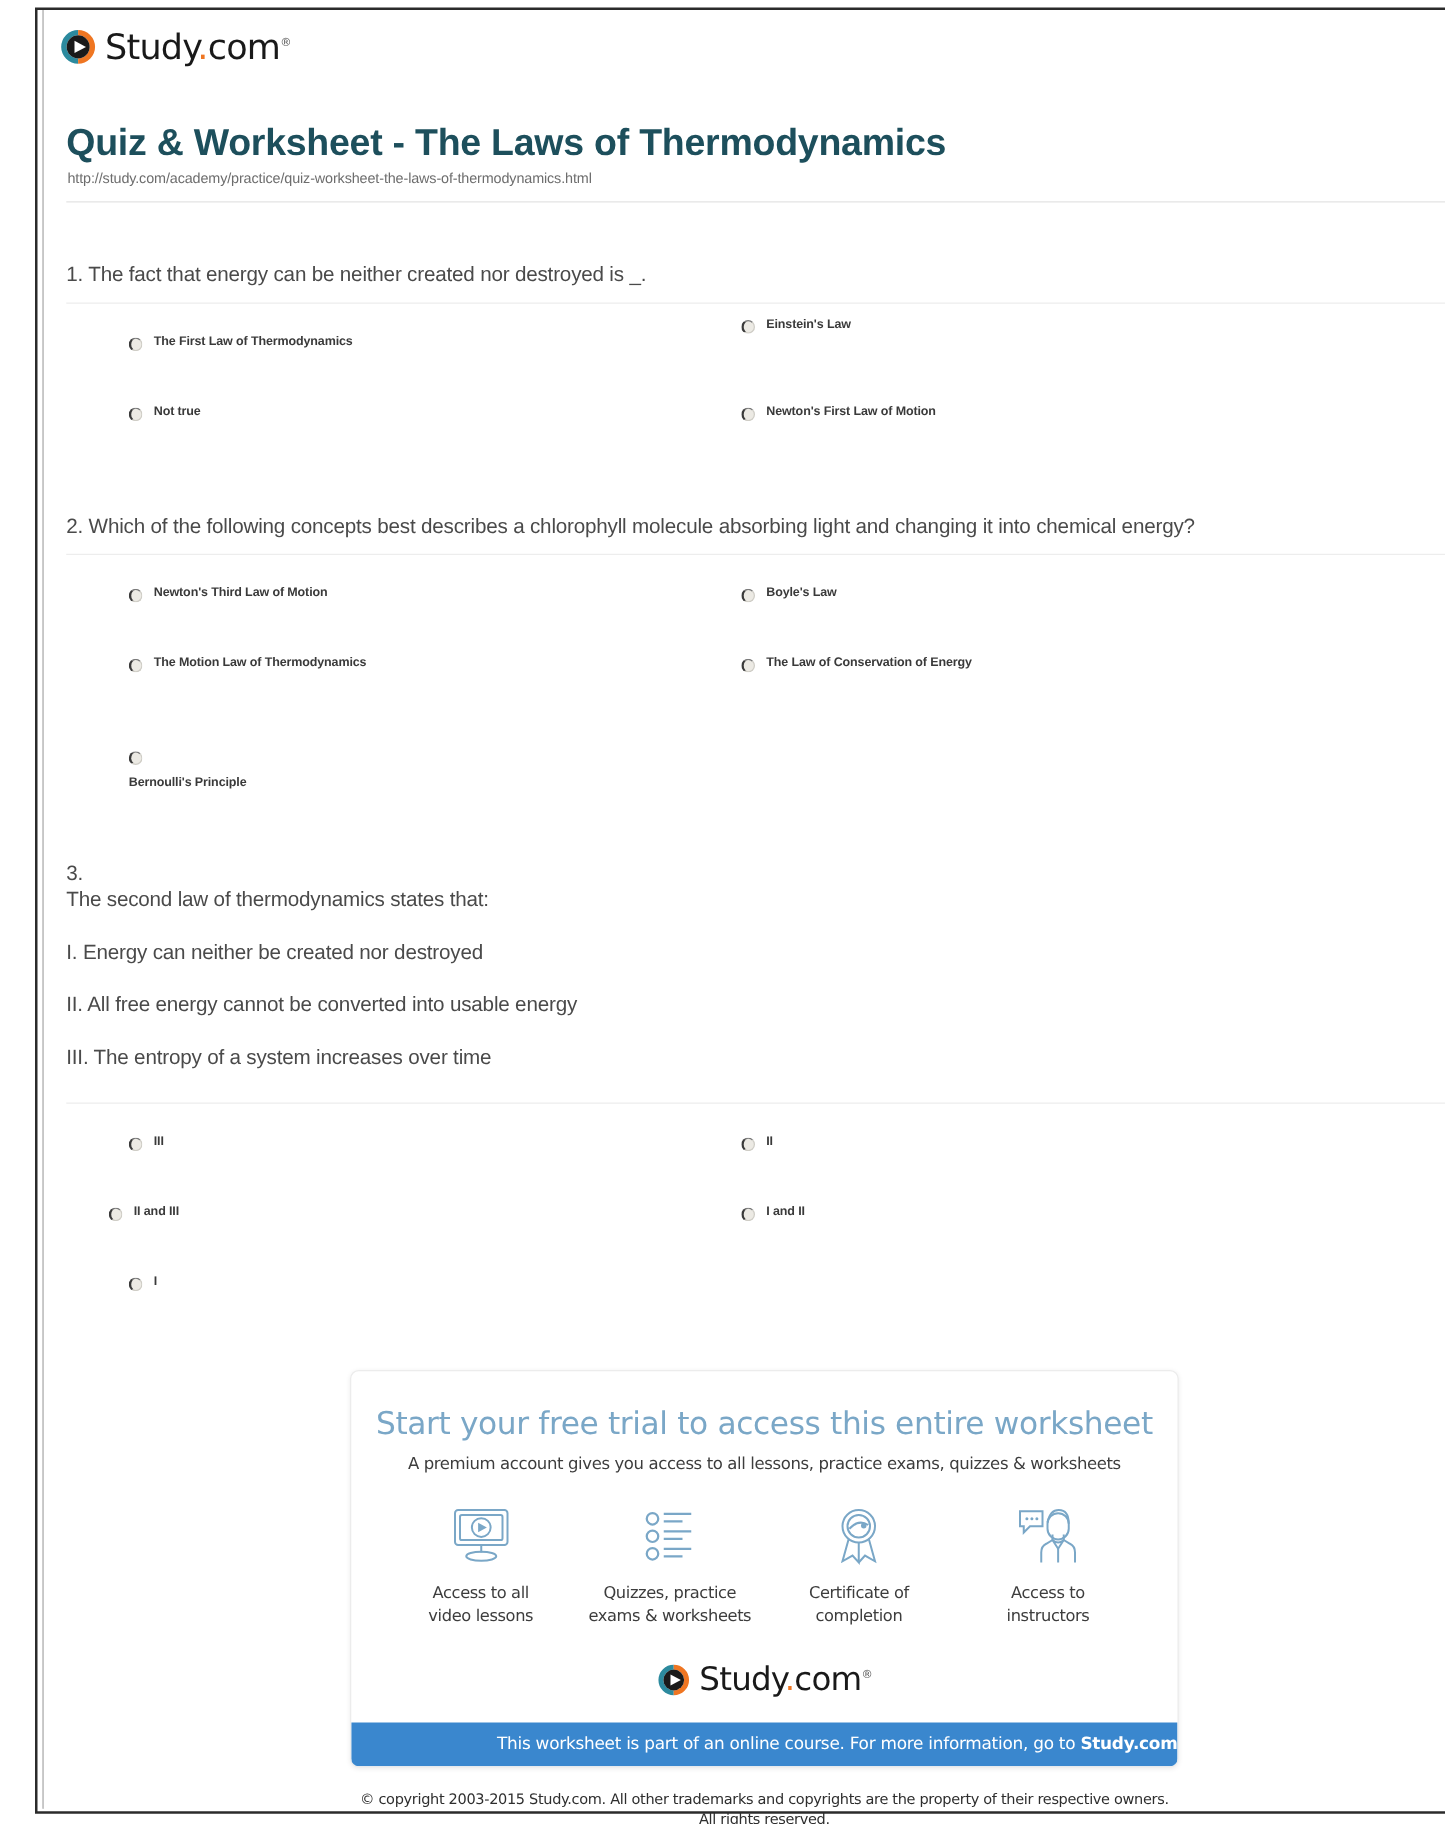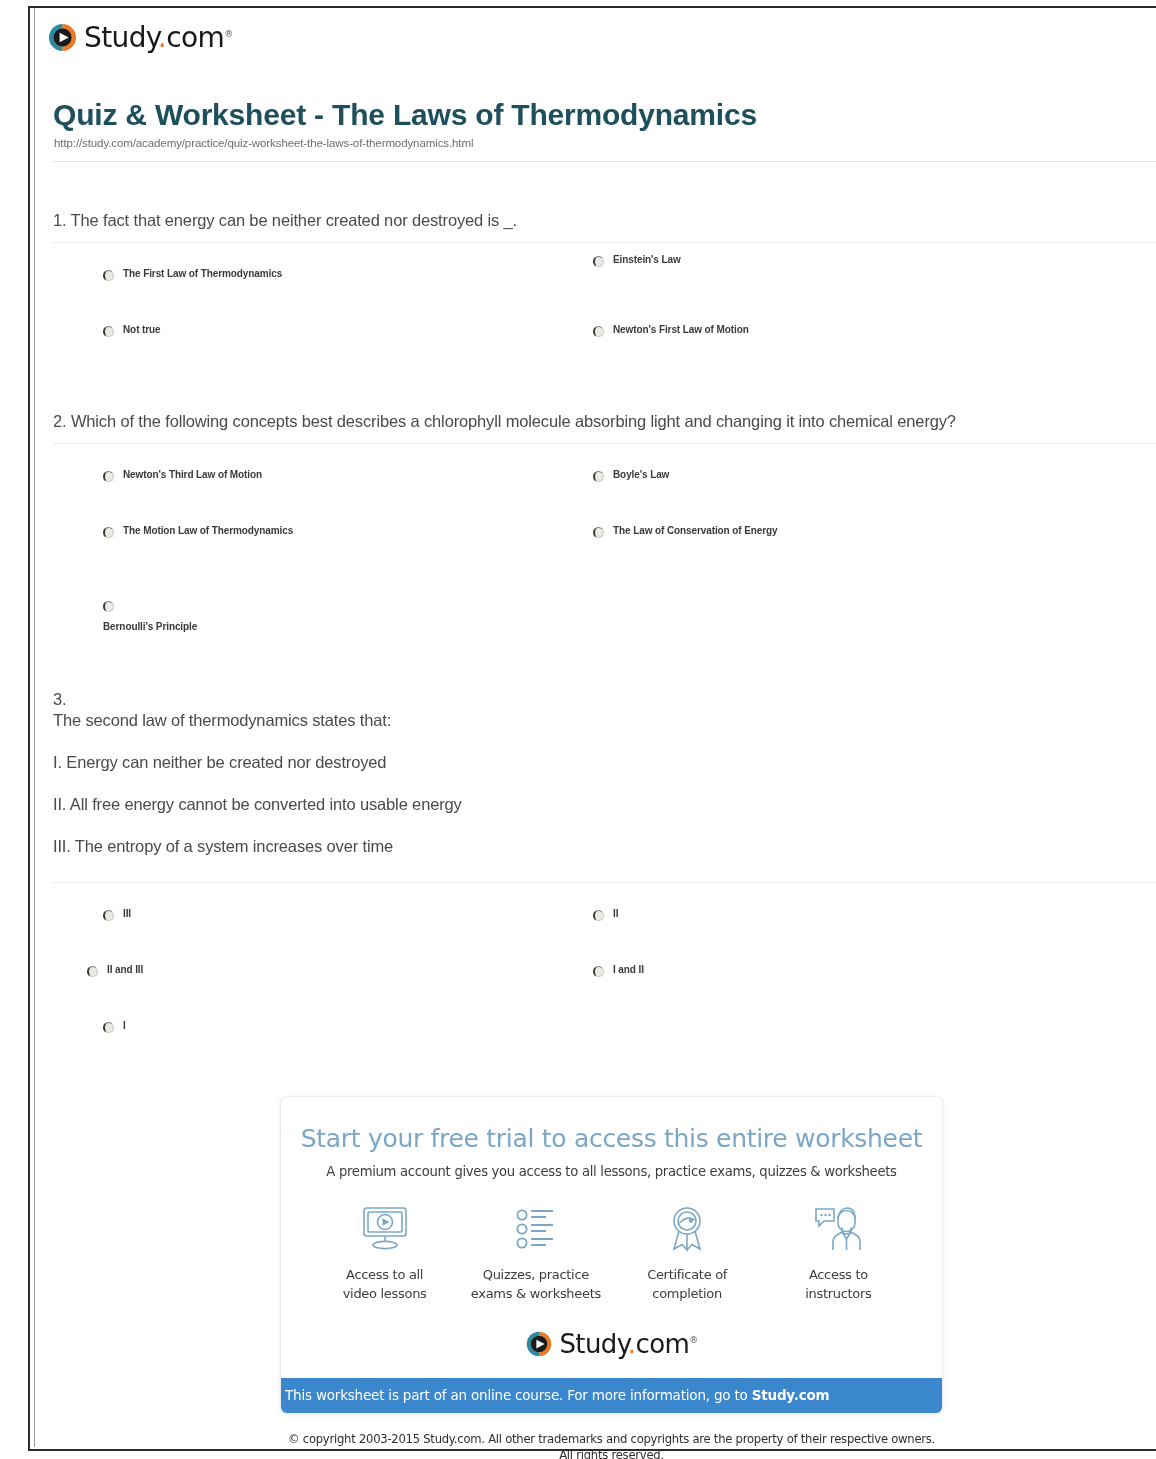--- a/index.html
+++ b/index.html
@@ -231,21 +231,21 @@
     justify-content: center;
     align-items: center;
     gap: 6px;
     margin: 26px 0 20px 0;
   }
   .promo-logo .logo-text { font-size: 26px; }
   .promo-logo .logo-mark { width: 28px; height: 28px; flex: 0 0 28px; }
   .promo-bar {
     background: #3a87ce;
     color: #ffffff;
-    text-align: left;
+    text-align: right;
     font-family: "DejaVu Sans", sans-serif;
     font-size: 13.5px;
     padding: 9px 0 10px 4px;
     letter-spacing: -0.2px;
   }
   .promo-bar b { font-weight: bold; }
   .copyright {
     text-align: center;
     font-family: "DejaVu Sans", sans-serif;
     font-size: 11.6px;

